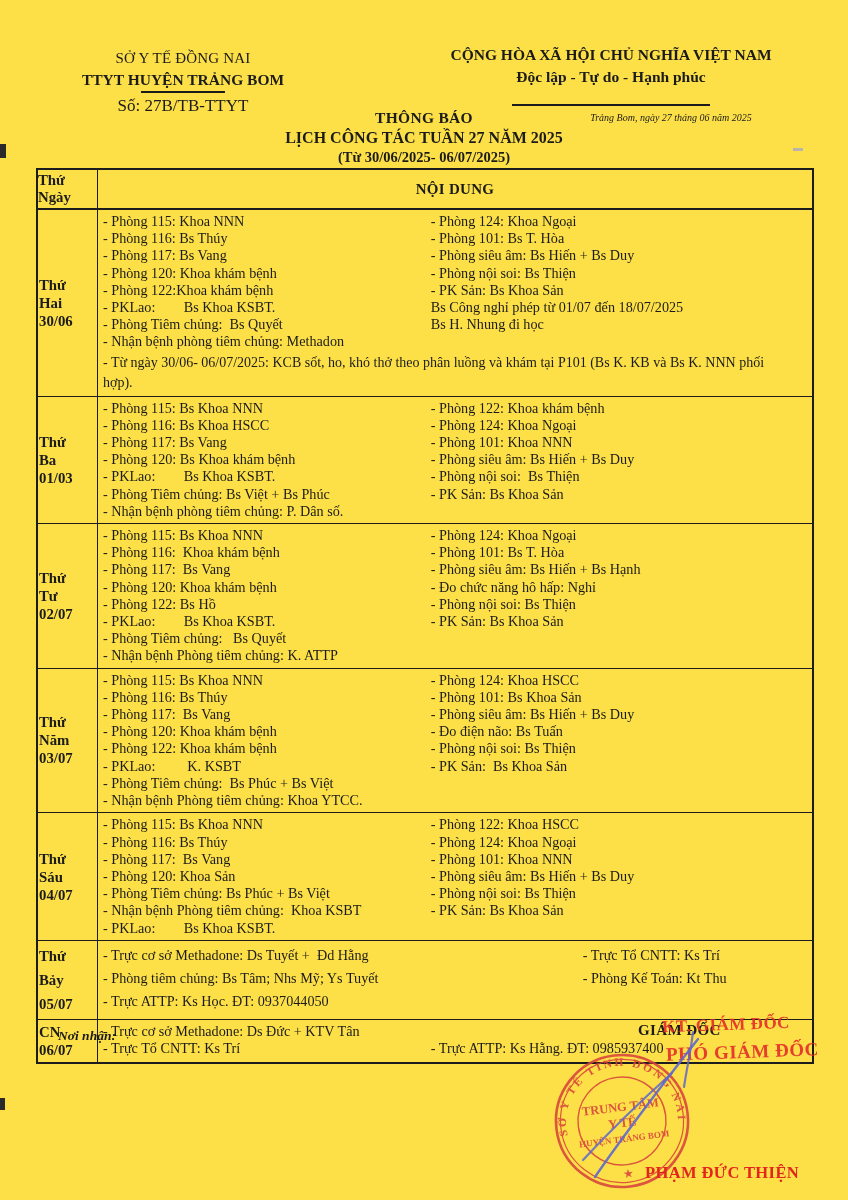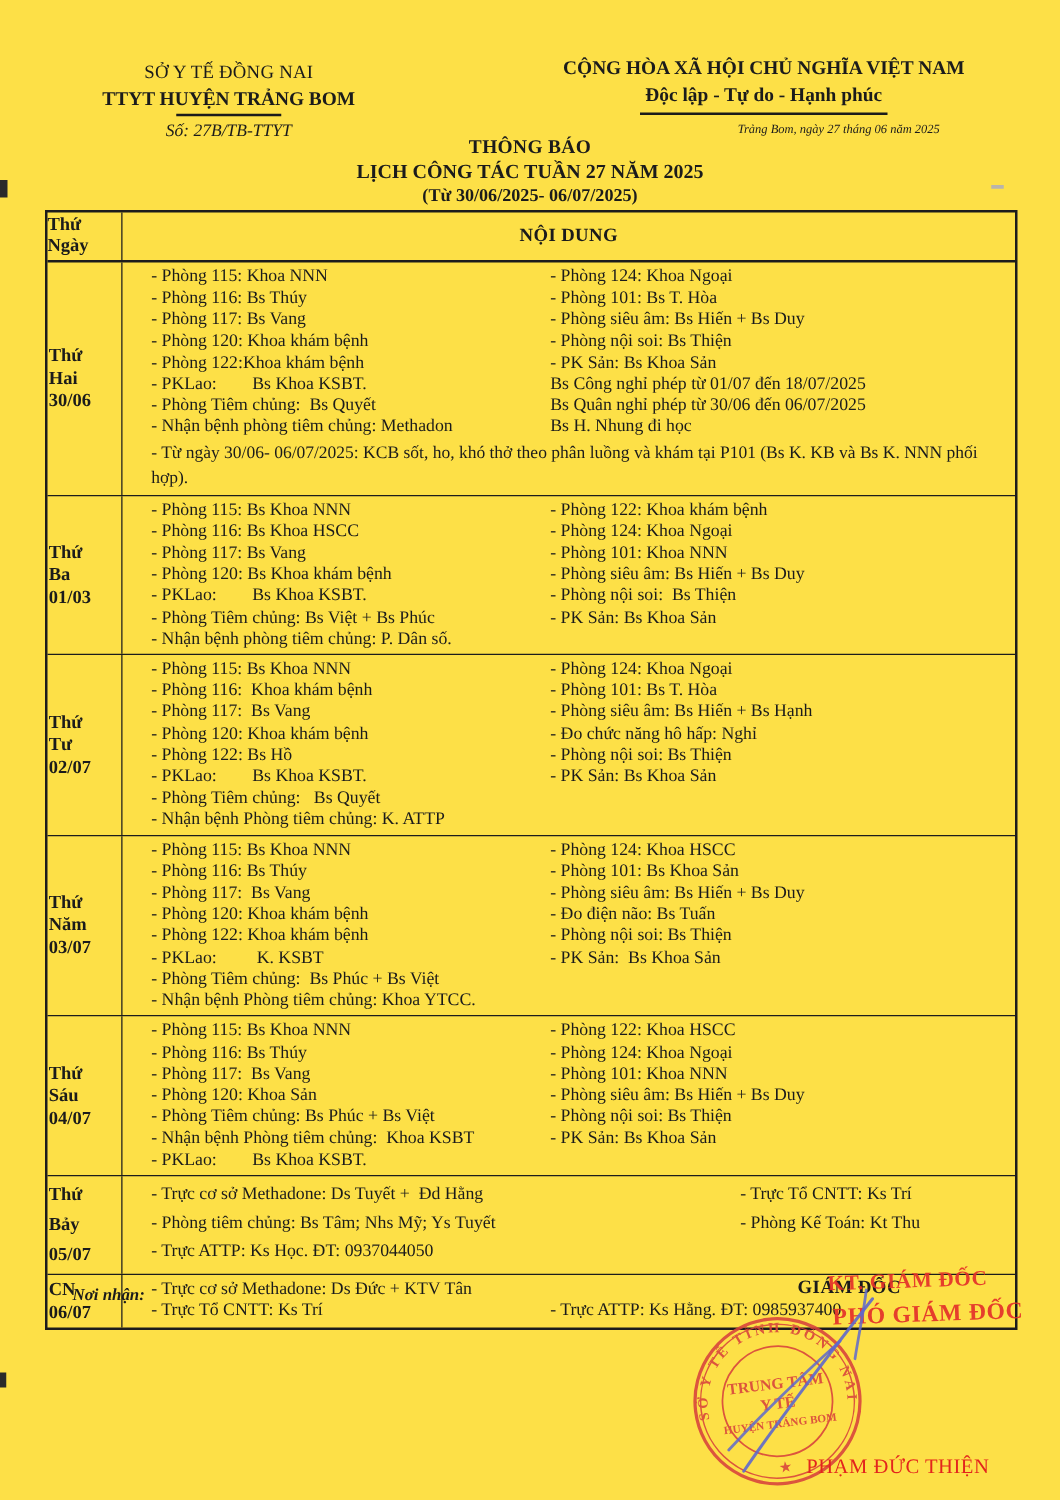--- a/index.html
+++ b/index.html
@@ -14,28 +14,28 @@
     background:#fde047; overflow:hidden;
   }
   
   .header-left {
     position:absolute; left:58px; top:48px; width:250px;
     text-align:center; line-height:21px;
   }
   .hl1 { font-size:15px; letter-spacing:.2px; }
   .hl2 { font-size:15.5px; font-weight:bold; }
   .hl-underline { width:84px; height:2px; background:#1b1b1b; margin:1px auto 2px; }
-  .hl3 { font-size:14px;font-style:italic; }
+  .hl3 { font-size:17px; }
   .header-right {
     position:absolute; left:396px; top:44px; width:430px;
     text-align:center; line-height:22px;
   }
   .hr1 { font-size:15.5px; font-weight:bold; }
   .hr2 { font-size:15.5px; font-weight:bold; display:inline-block;
-         border-bottom:2px solid #1b1b1b; padding:0 4px 2px;text-align:center; }
+         border-bottom:2px solid #1b1b1b; padding:0 4px 16px;text-align:center; }
   .hr-date { font-size:10px; font-style:italic; margin-top:1px; padding-left:120px; }
   .doc-title { position:absolute; left:0; top:108px; width:848px; text-align:center; line-height:19px; }
   .dt1 { font-size:15.5px; font-weight:bold; letter-spacing:.3px; }
   .dt2 { font-size:16px; font-weight:bold; margin-top:1px; }
   .dt3 { font-size:14.5px; font-weight:bold; margin-top:1px; }
 
   
   .sched-table {
     position:absolute; left:36px; top:168px; width:778px;
     border:2px solid #1c1c1c;
@@ -48,21 +48,21 @@
     width:60px; flex:0 0 60px; border-right:1.6px solid #1c1c1c;
     display:flex; flex-direction:column; justify-content:center;
     align-items:flex-start; text-align:center;
     font-weight:bold; font-size:14.8px; line-height:18px; padding:3px 1px;
   }
   .t-header .day-cell { line-height:17px; padding:2px 0; }
   .head-content {
     flex:1; display:flex; align-items:center; justify-content:center;
     font-weight:bold; font-size:15px; letter-spacing:.3px;
   }
-  .content-cell { flex:1; padding:3px 19px 3px 5px;margin-left:18px; }
+  .content-cell { flex:1; padding:3px 19px 3px 5px; }
   .cols { display:flex; }
   .col-left { width:47.5%; flex:0 0 47.5%; }
   .col-right { flex:1; }
   .col-right.shift { padding-left:152px; }
   .line { line-height:17.2px; white-space:pre-wrap; }
   .t-row.tall .line { line-height:23px; }
   .t-row.tall .day-cell { line-height:24px; }
   .note { line-height:20px; margin-top:2px; white-space:pre-wrap; font-size:14px; }
 
   
@@ -79,21 +79,21 @@
     font-weight:bold; font-size:17px; color:#e4312a; transform:rotate(-2deg);
     letter-spacing:.5px; opacity:.92;
   }
   .sign-red2 {
     position:absolute; left:146px; top:36px;
     font-weight:bold; font-size:19px; color:#e4312a; transform:rotate(-2deg);
     letter-spacing:.5px; opacity:.92;
   }
   .signer-name {
     position:absolute; left:125px; top:158px;
-    font-weight:normal; font-size:16.5px; color:#e3251d; letter-spacing:.4px;
+    font-weight:bold; font-size:16.5px; color:#e3251d; letter-spacing:.4px;
   }
   .stamp-svg { position:absolute; left:22px; top:36px; transform:rotate(-7deg); opacity:.88; }
   .sig-svg { position:absolute; left:0; top:0; }
 
   
   .artifact { position:absolute; background:#2a2a2a; }
   .art1 { left:0; top:144px; width:6px; height:14px; }
   .art2 { left:0; top:1098px; width:5px; height:12px; }
   .art3 { left:793px; top:148px; width:10px; height:3px; background:#b9b4ac; }
 </style>
@@ -148,21 +148,20 @@
                 <div class="line">- Phòng Tiêm chủng:  Bs Quyết</div>
                 <div class="line">- Nhận bệnh phòng tiêm chủng: Methadon</div>
               </div>
               <div class="col-right">
                 <div class="line">- Phòng 124: Khoa Ngoại</div>
                 <div class="line">- Phòng 101: Bs T. Hòa</div>
                 <div class="line">- Phòng siêu âm: Bs Hiến + Bs Duy</div>
                 <div class="line">- Phòng nội soi: Bs Thiện</div>
                 <div class="line">- PK Sản: Bs Khoa Sản</div>
                 <div class="line">Bs Công nghỉ phép từ 01/07 đến 18/07/2025</div>
-                <div class="line">Bs Quân nghỉ phép từ 30/06 đến 06/07/2025</div>
                 <div class="line">Bs H. Nhung đi học</div>
               </div>
             </div>
             <div class="note">- Từ ngày 30/06- 06/07/2025: KCB sốt, ho, khó thở theo phân luồng và khám tại P101 (Bs K. KB và Bs K. NNN phối hợp).</div>
           </div>
         </div>
         <div class="t-row">
           <div class="day-cell">
             <div>Thứ</div>
             <div>Ba</div>

